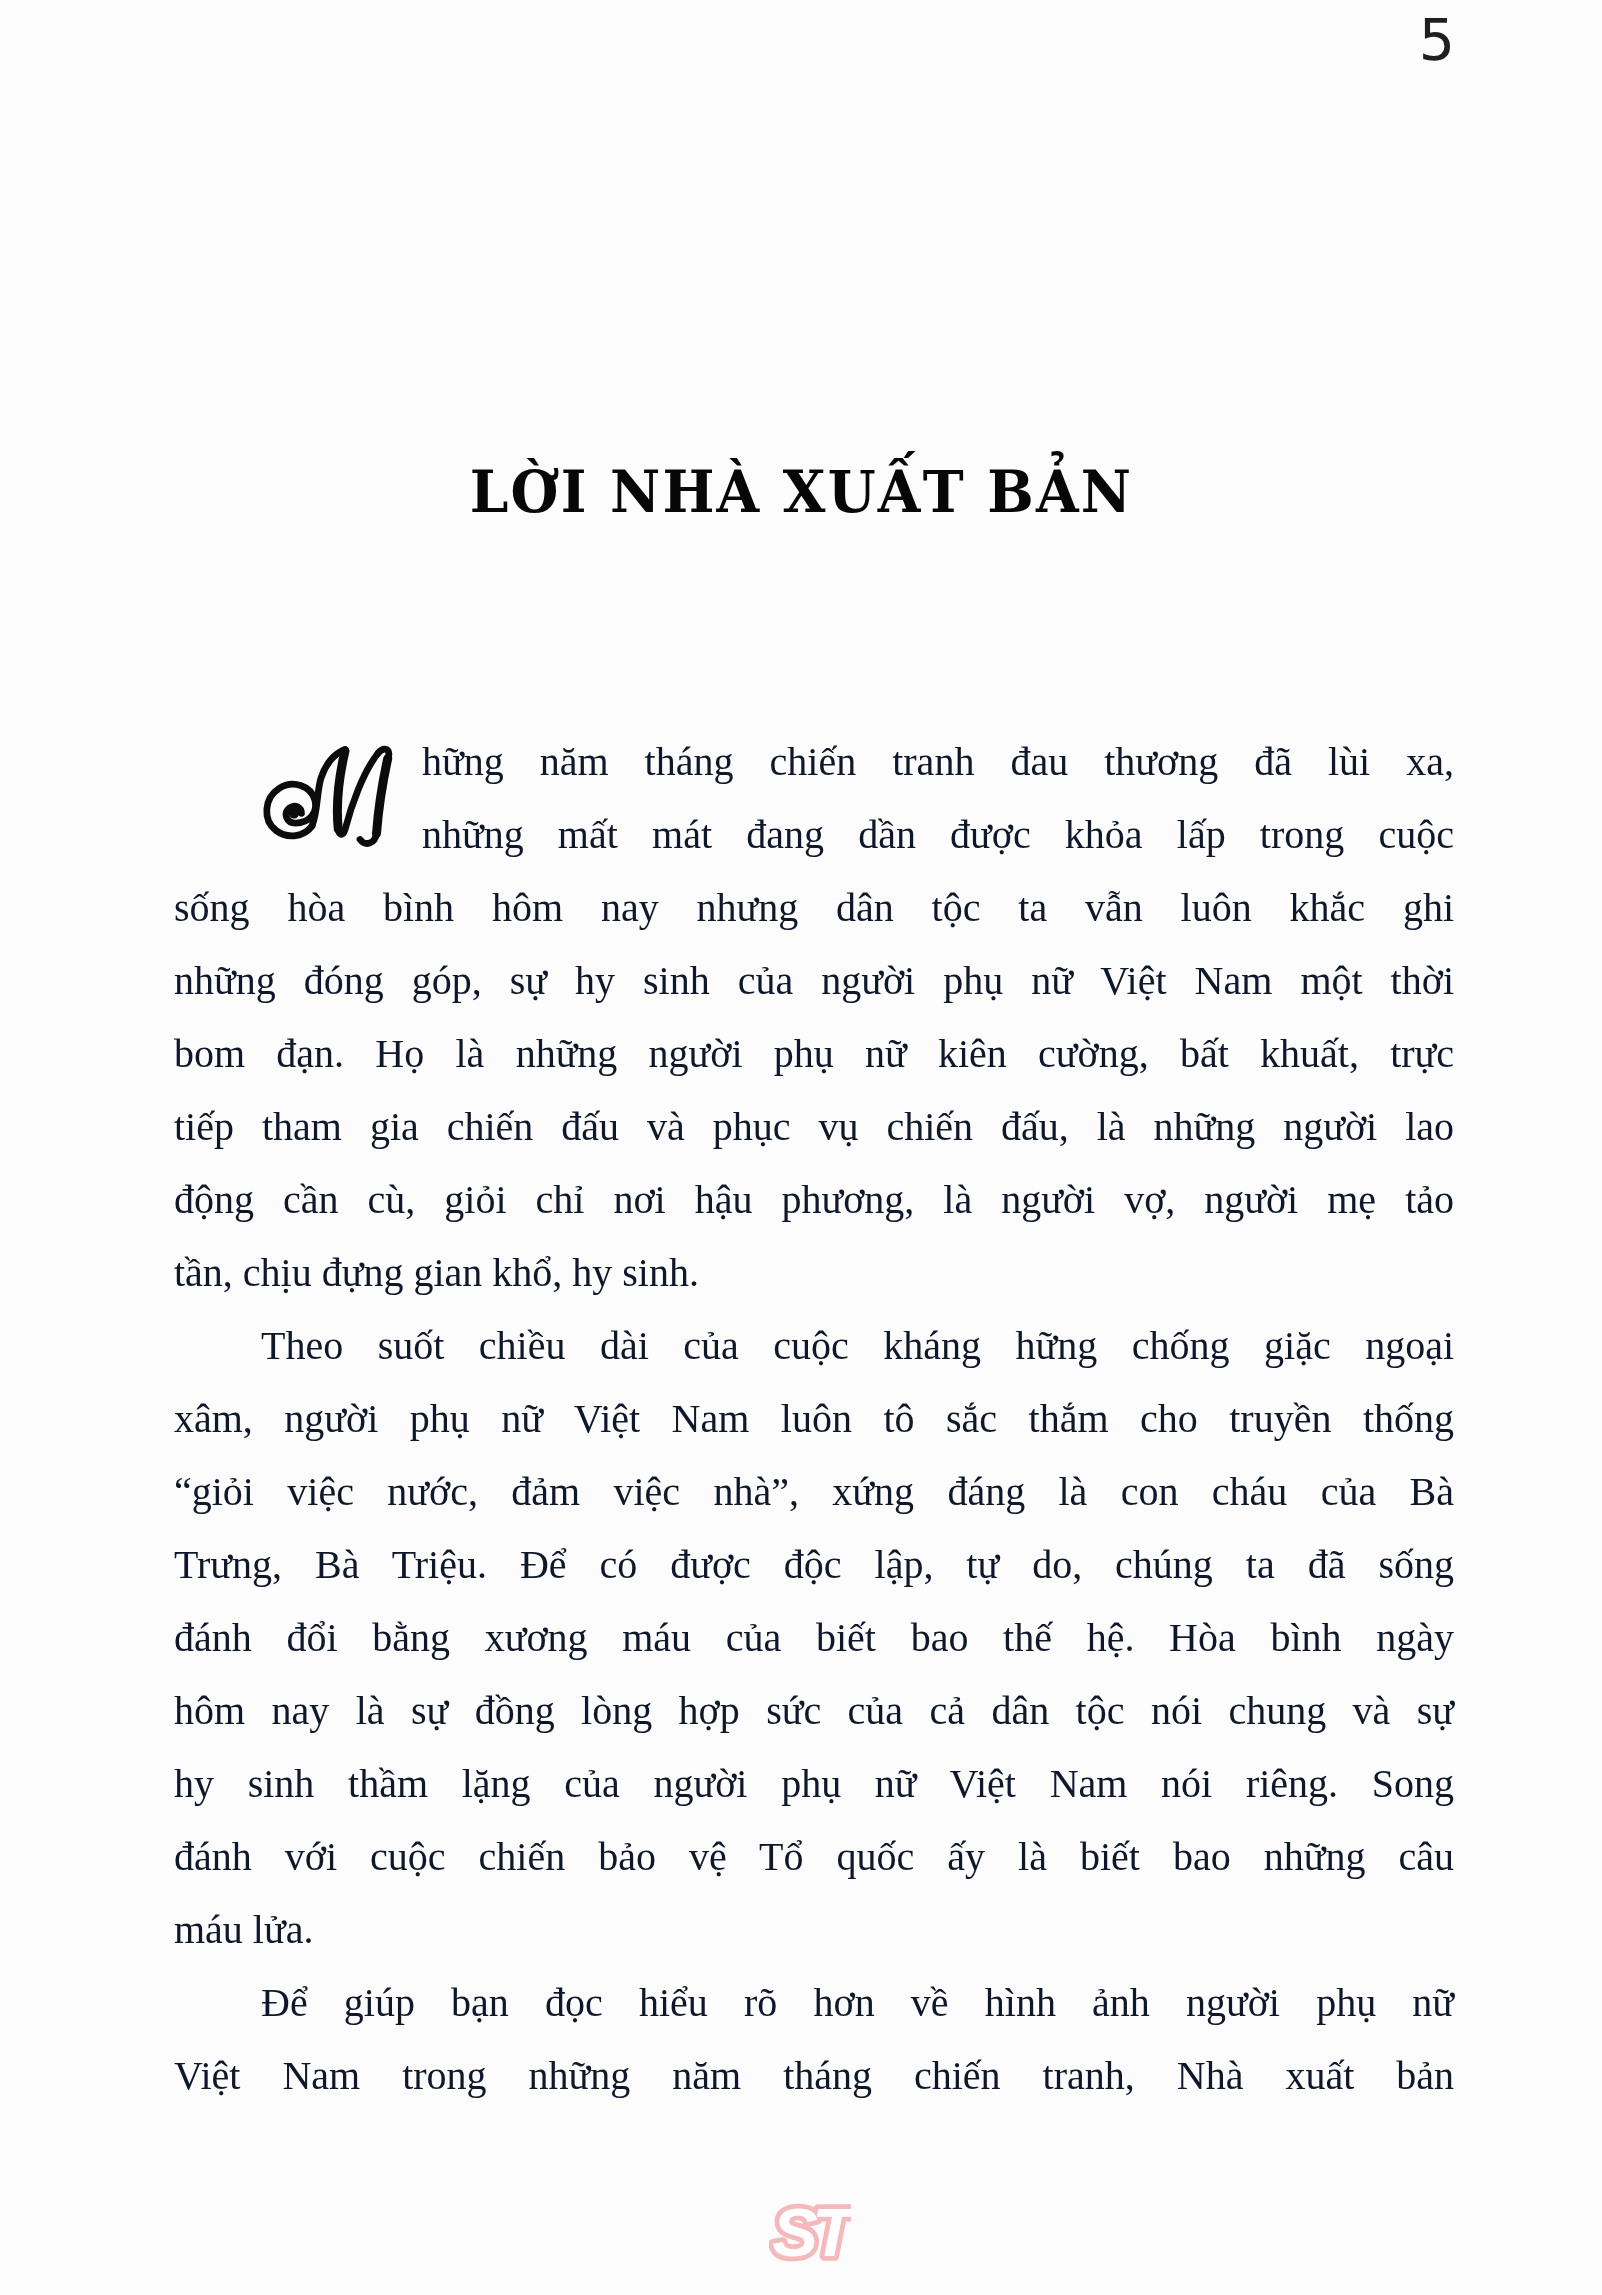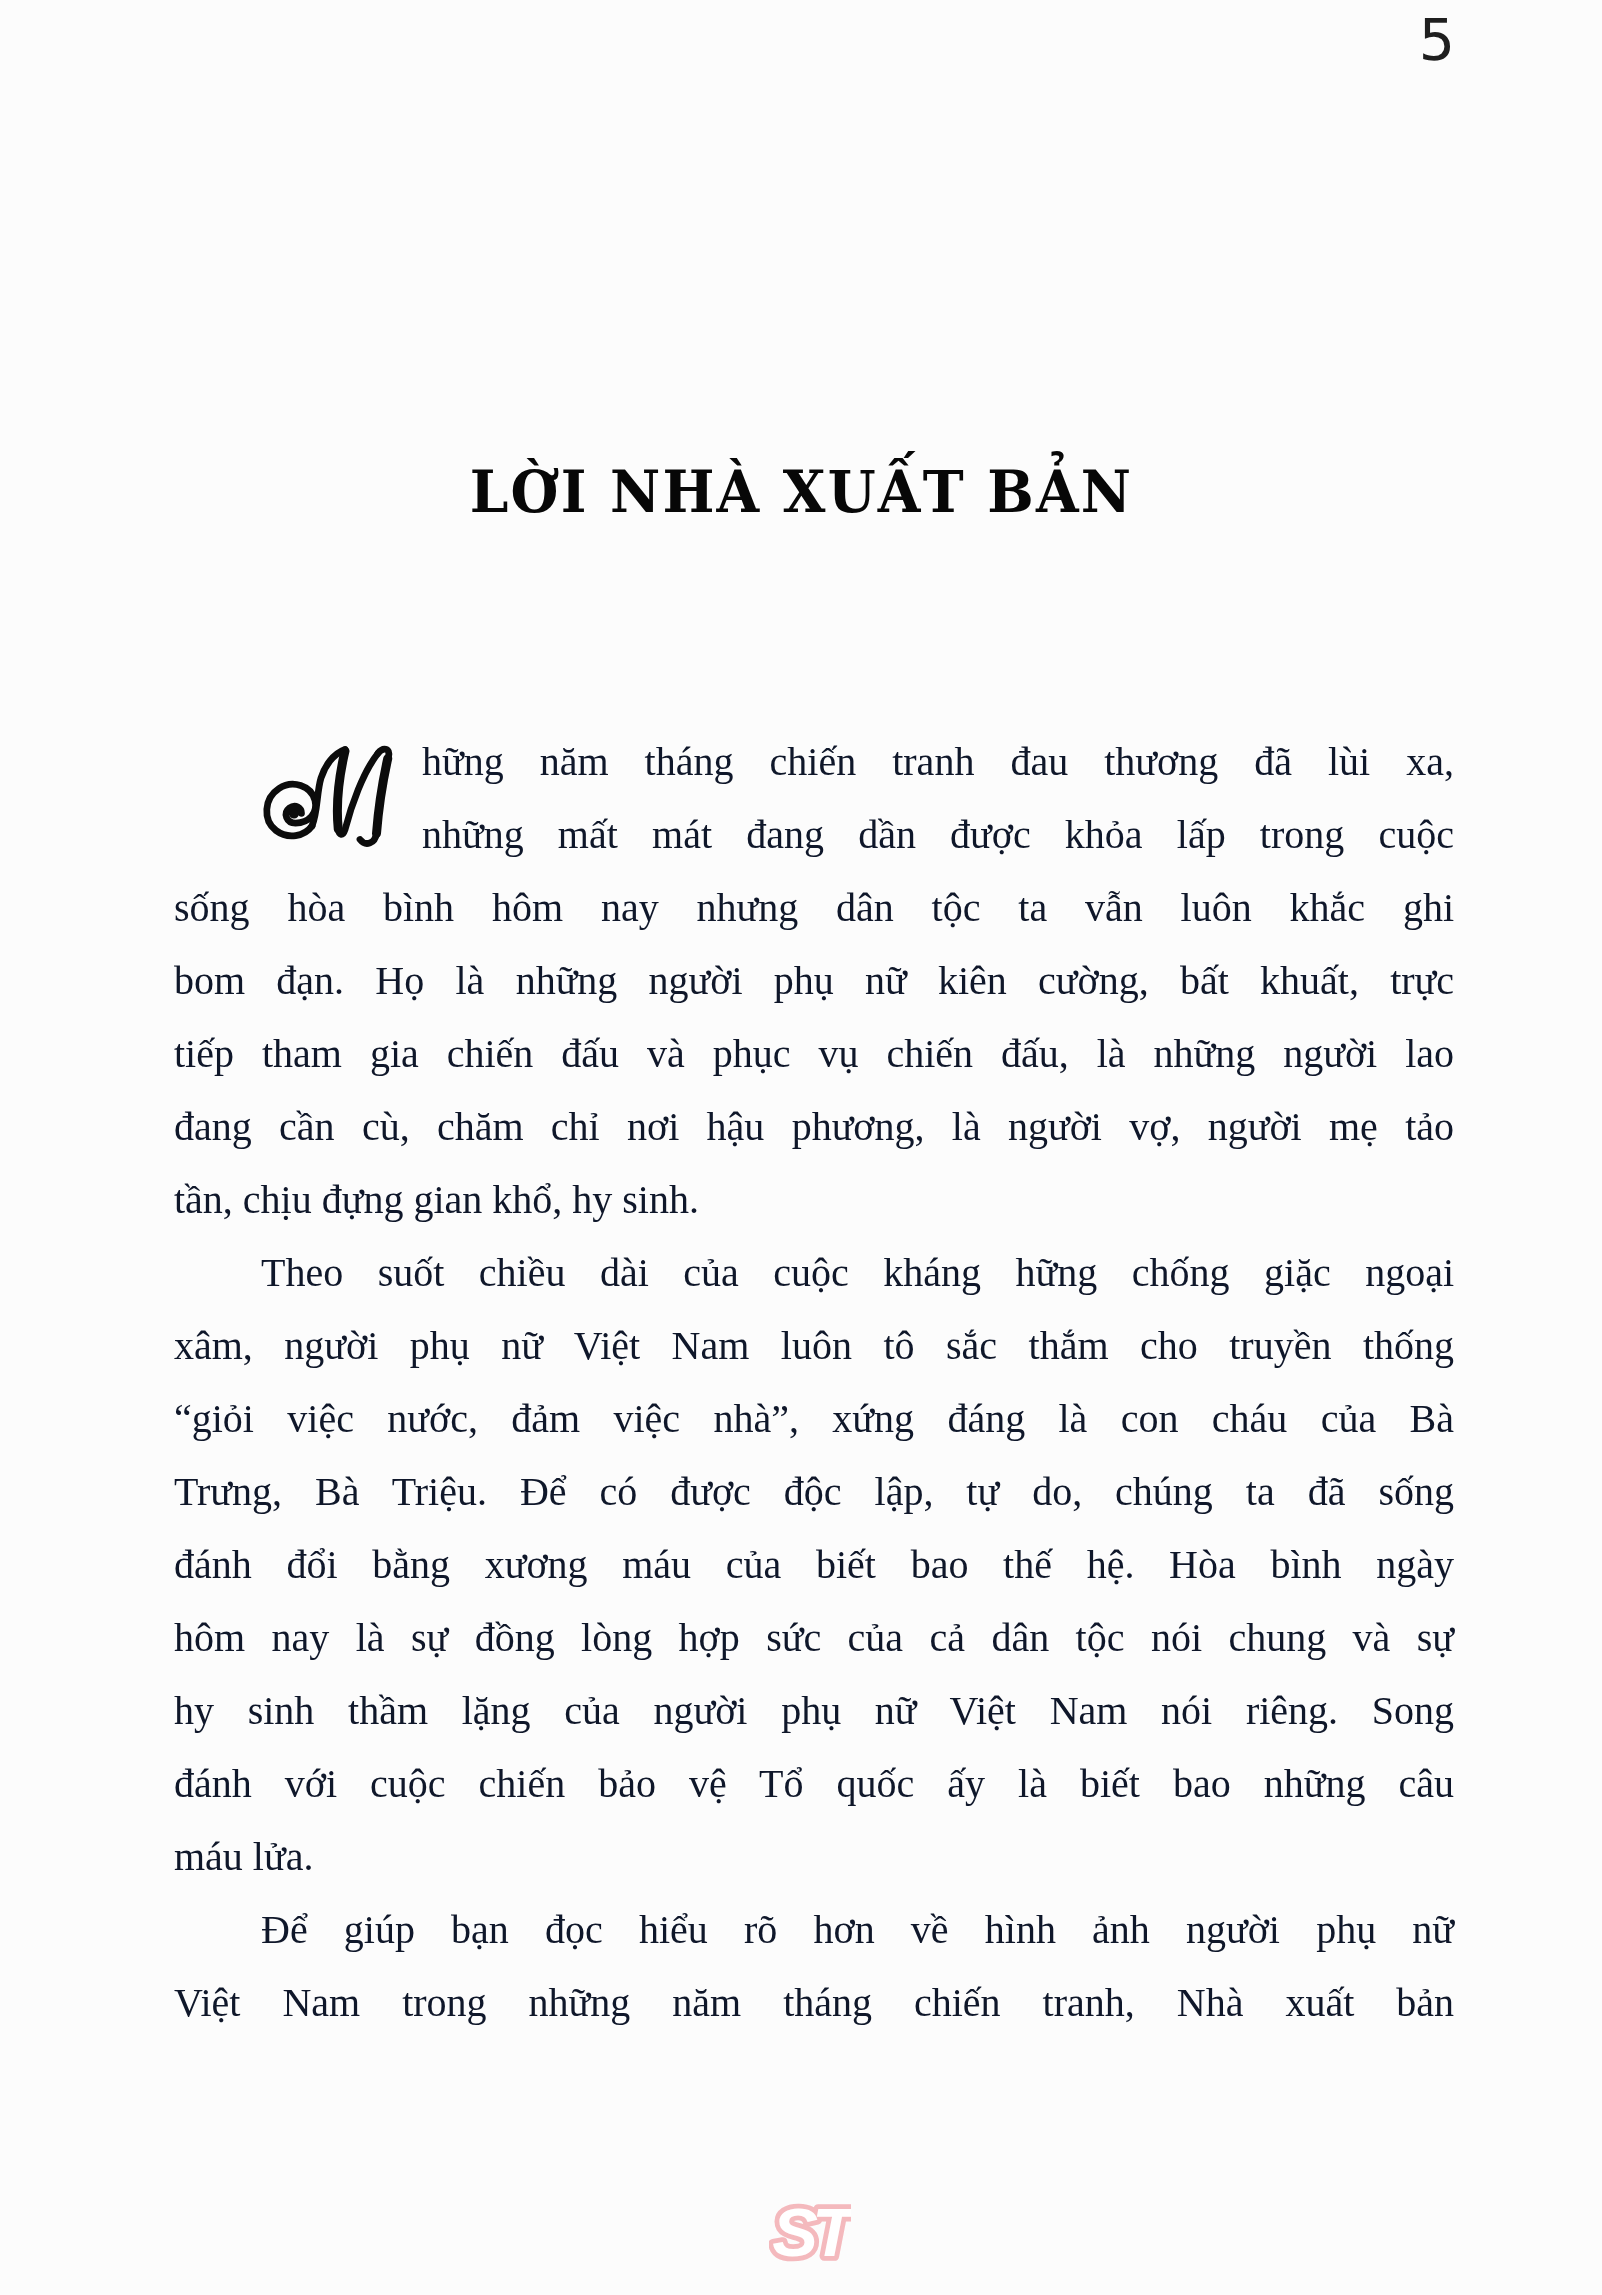--- a/index.html
+++ b/index.html
@@ -93,23 +93,24 @@
         <path stroke-width="9" d="M119 120 C120 129 125 130 128 121 C136 90 152 44 172 19"></path>
         <path stroke-width="9" d="M172 19 C178 11 189 11 186 24"></path>
         <path stroke-width="12" d="M185 26 C177 62 172 100 170 126"></path>
         <path stroke-width="9" d="M170 126 C168 139 156 144 148 134"></path>
       </g>
     </svg>
 
   <div class="line dropcap">hững năm tháng chiến tranh đau thương đã lùi xa,</div>
       <div class="line dropcap">những mất mát đang dần được khỏa lấp trong cuộc</div>
       <div class="line full">sống hòa bình hôm nay nhưng dân tộc ta vẫn luôn khắc ghi</div>
+      <div class="line full">những đóng góp, sự hy sinh của người phụ nữ Việt Nam một thời</div>
       <div class="line full">bom đạn. Họ là những người phụ nữ kiên cường, bất khuất, trực</div>
       <div class="line full">tiếp tham gia chiến đấu và phục vụ chiến đấu, là những người lao</div>
-      <div class="line full">đang cần cù, chăm chỉ nơi hậu phương, là người vợ, người mẹ tảo</div>
+      <div class="line full">động cần cù, giỏi chỉ nơi hậu phương, là người vợ, người mẹ tảo</div>
       <div class="line end">tần, chịu đựng gian khổ, hy sinh.</div>
       <div class="line indent">Theo suốt chiều dài của cuộc kháng hững chống giặc ngoại</div>
       <div class="line full">xâm, người phụ nữ Việt Nam luôn tô sắc thắm cho truyền thống</div>
       <div class="line full">“giỏi việc nước, đảm việc nhà”, xứng đáng là con cháu của Bà</div>
       <div class="line full">Trưng, Bà Triệu. Để có được độc lập, tự do, chúng ta đã sống</div>
       <div class="line full">đánh đổi bằng xương máu của biết bao thế hệ. Hòa bình ngày</div>
       <div class="line full">hôm nay là sự đồng lòng hợp sức của cả dân tộc nói chung và sự</div>
       <div class="line full">hy sinh thầm lặng của người phụ nữ Việt Nam nói riêng. Song</div>
       <div class="line full">đánh với cuộc chiến bảo vệ Tổ quốc ấy là biết bao những câu</div>
       <div class="line end">máu lửa.</div>

